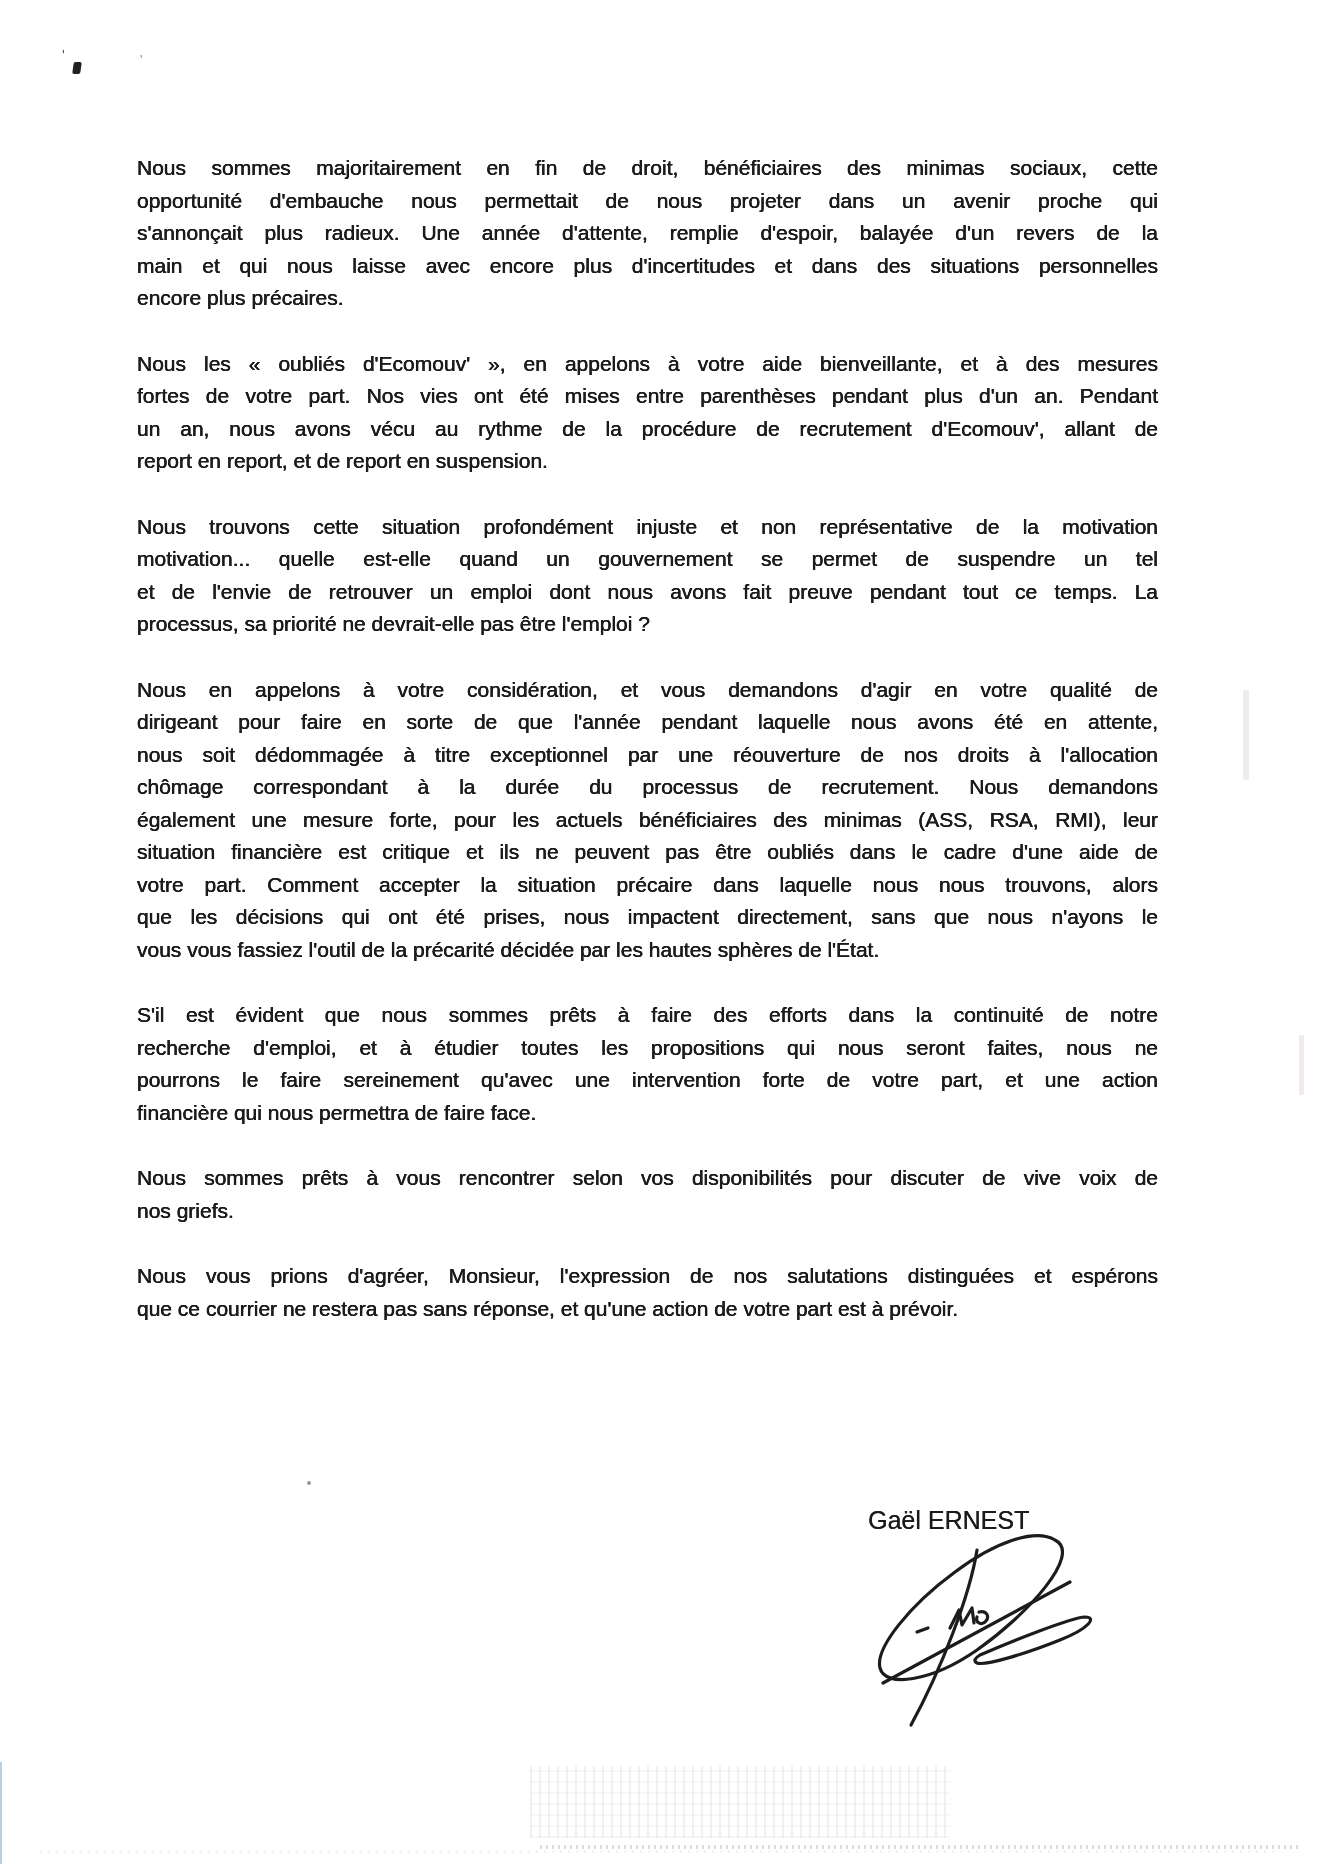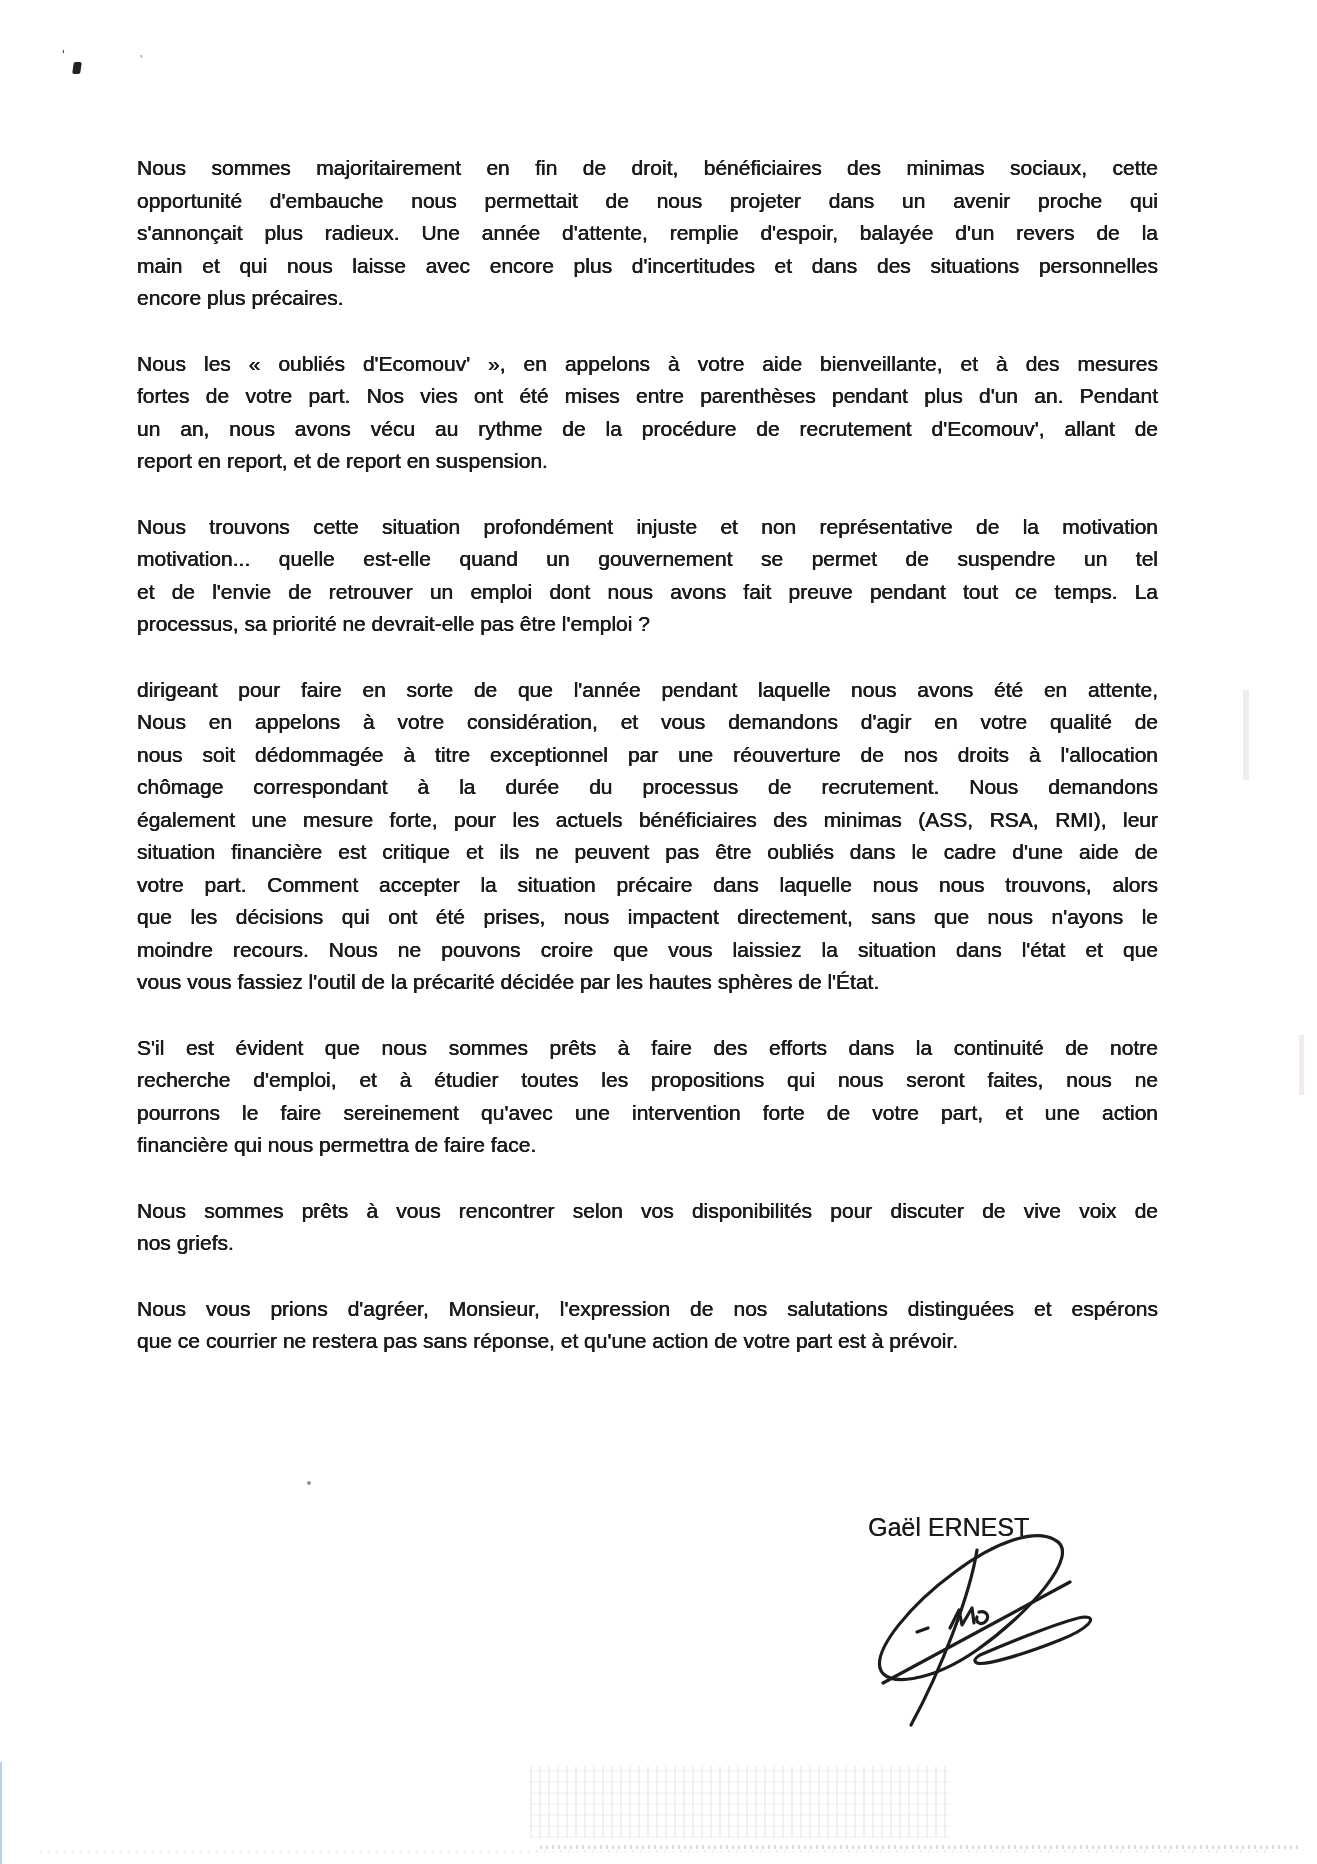--- a/index.html
+++ b/index.html
@@ -29,21 +29,20 @@
   .line { text-align: justify; text-align-last: justify; white-space: normal; }
   .line.last { text-align-last: left; }
 
   
   .signature-name {
     position: absolute;
     left: 868px; top: 1506px;
     font-size: 25px;
     color: #1b1b1b;
     text-shadow: 0.25px 0 0 currentColor;
-    margin-top: 7px;
   }
   .signature-svg {
     position: absolute;
     left: 855px; top: 1520px;
     width: 250px; height: 215px;
   }
   .signature-svg path {
     fill: none;
     stroke: #1c1c1c;
     stroke-width: 3.2;
@@ -116,29 +115,28 @@
         <div class="line">un an, nous avons vécu au rythme de la procédure de recrutement d'Ecomouv', allant de</div>
         <div class="line last">report en report, et de report en suspension.</div>
       </div>
       <div class="para">
         <div class="line">Nous trouvons cette situation profondément injuste et non représentative de la motivation</div>
         <div class="line">motivation... quelle est-elle quand un gouvernement se permet de suspendre un tel</div>
         <div class="line">et de l'envie de retrouver un emploi dont nous avons fait preuve pendant tout ce temps. La</div>
         <div class="line last">processus, sa priorité ne devrait-elle pas être l'emploi ?</div>
       </div>
       <div class="para">
+        <div class="line">Nous en appelons à votre considération, et vous demandons d'agir en votre qualité de</div>
         <div class="line">dirigeant pour faire en sorte de que l'année pendant laquelle nous avons été en attente,</div>
-        <div class="line">Nous en appelons à votre considération, et vous demandons d'agir en votre qualité de</div>
         <div class="line">nous soit dédommagée à titre exceptionnel par une réouverture de nos droits à l'allocation</div>
         <div class="line">chômage correspondant à la durée du processus de recrutement. Nous demandons</div>
         <div class="line">également une mesure forte, pour les actuels bénéficiaires des minimas (ASS, RSA, RMI), leur</div>
         <div class="line">situation financière est critique et ils ne peuvent pas être oubliés dans le cadre d'une aide de</div>
         <div class="line">votre part. Comment accepter la situation précaire dans laquelle nous nous trouvons, alors</div>
         <div class="line">que les décisions qui ont été prises, nous impactent directement, sans que nous n'ayons le</div>
-        <div class="line">moindre recours. Nous ne pouvons croire que vous laissiez la situation dans l'état et que</div>
         <div class="line last">vous vous fassiez l'outil de la précarité décidée par les hautes sphères de l'État.</div>
       </div>
       <div class="para">
         <div class="line">S'il est évident que nous sommes prêts à faire des efforts dans la continuité de notre</div>
         <div class="line">recherche d'emploi, et à étudier toutes les propositions qui nous seront faites, nous ne</div>
         <div class="line">pourrons le faire sereinement qu'avec une intervention forte de votre part, et une action</div>
         <div class="line last">financière qui nous permettra de faire face.</div>
       </div>
       <div class="para">
         <div class="line">Nous sommes prêts à vous rencontrer selon vos disponibilités pour discuter de vive voix de</div>

